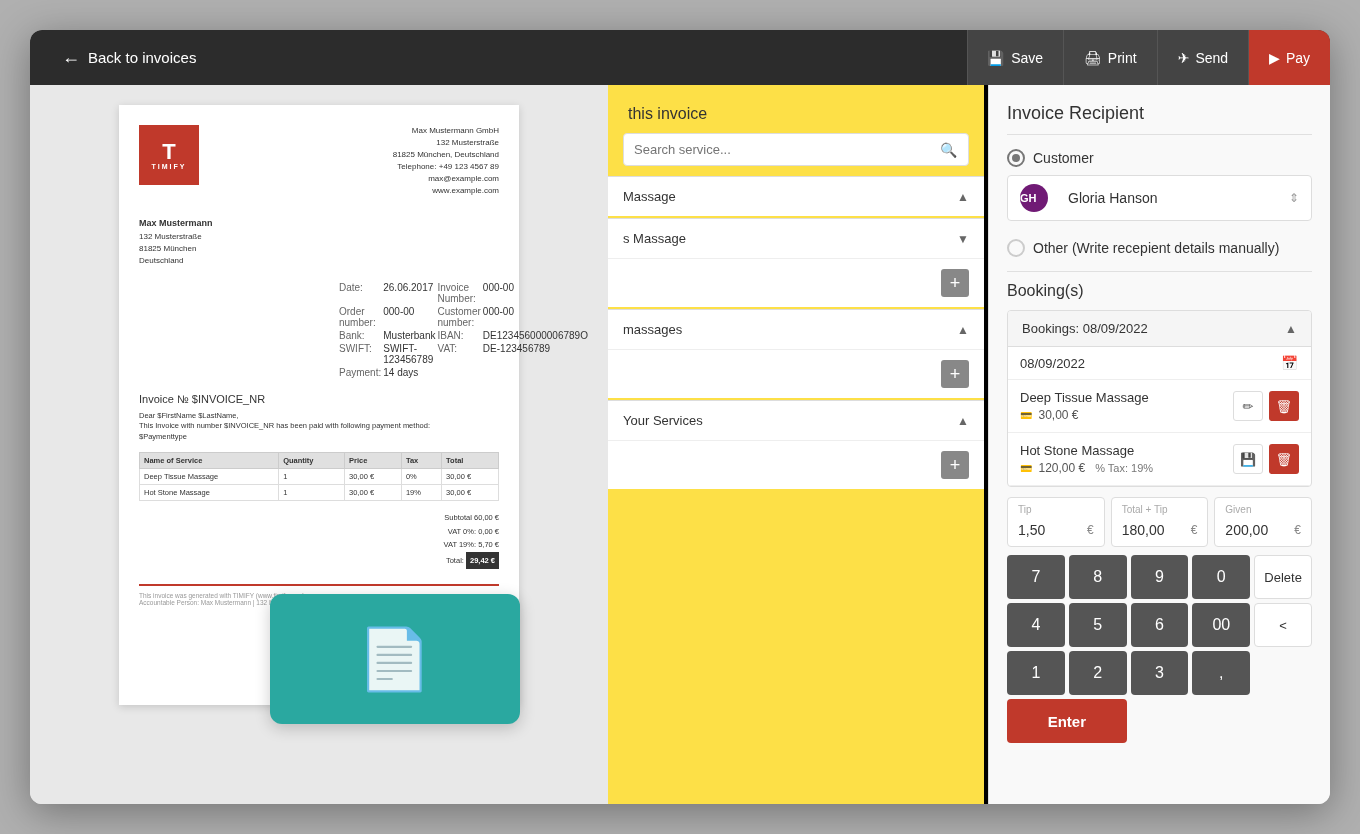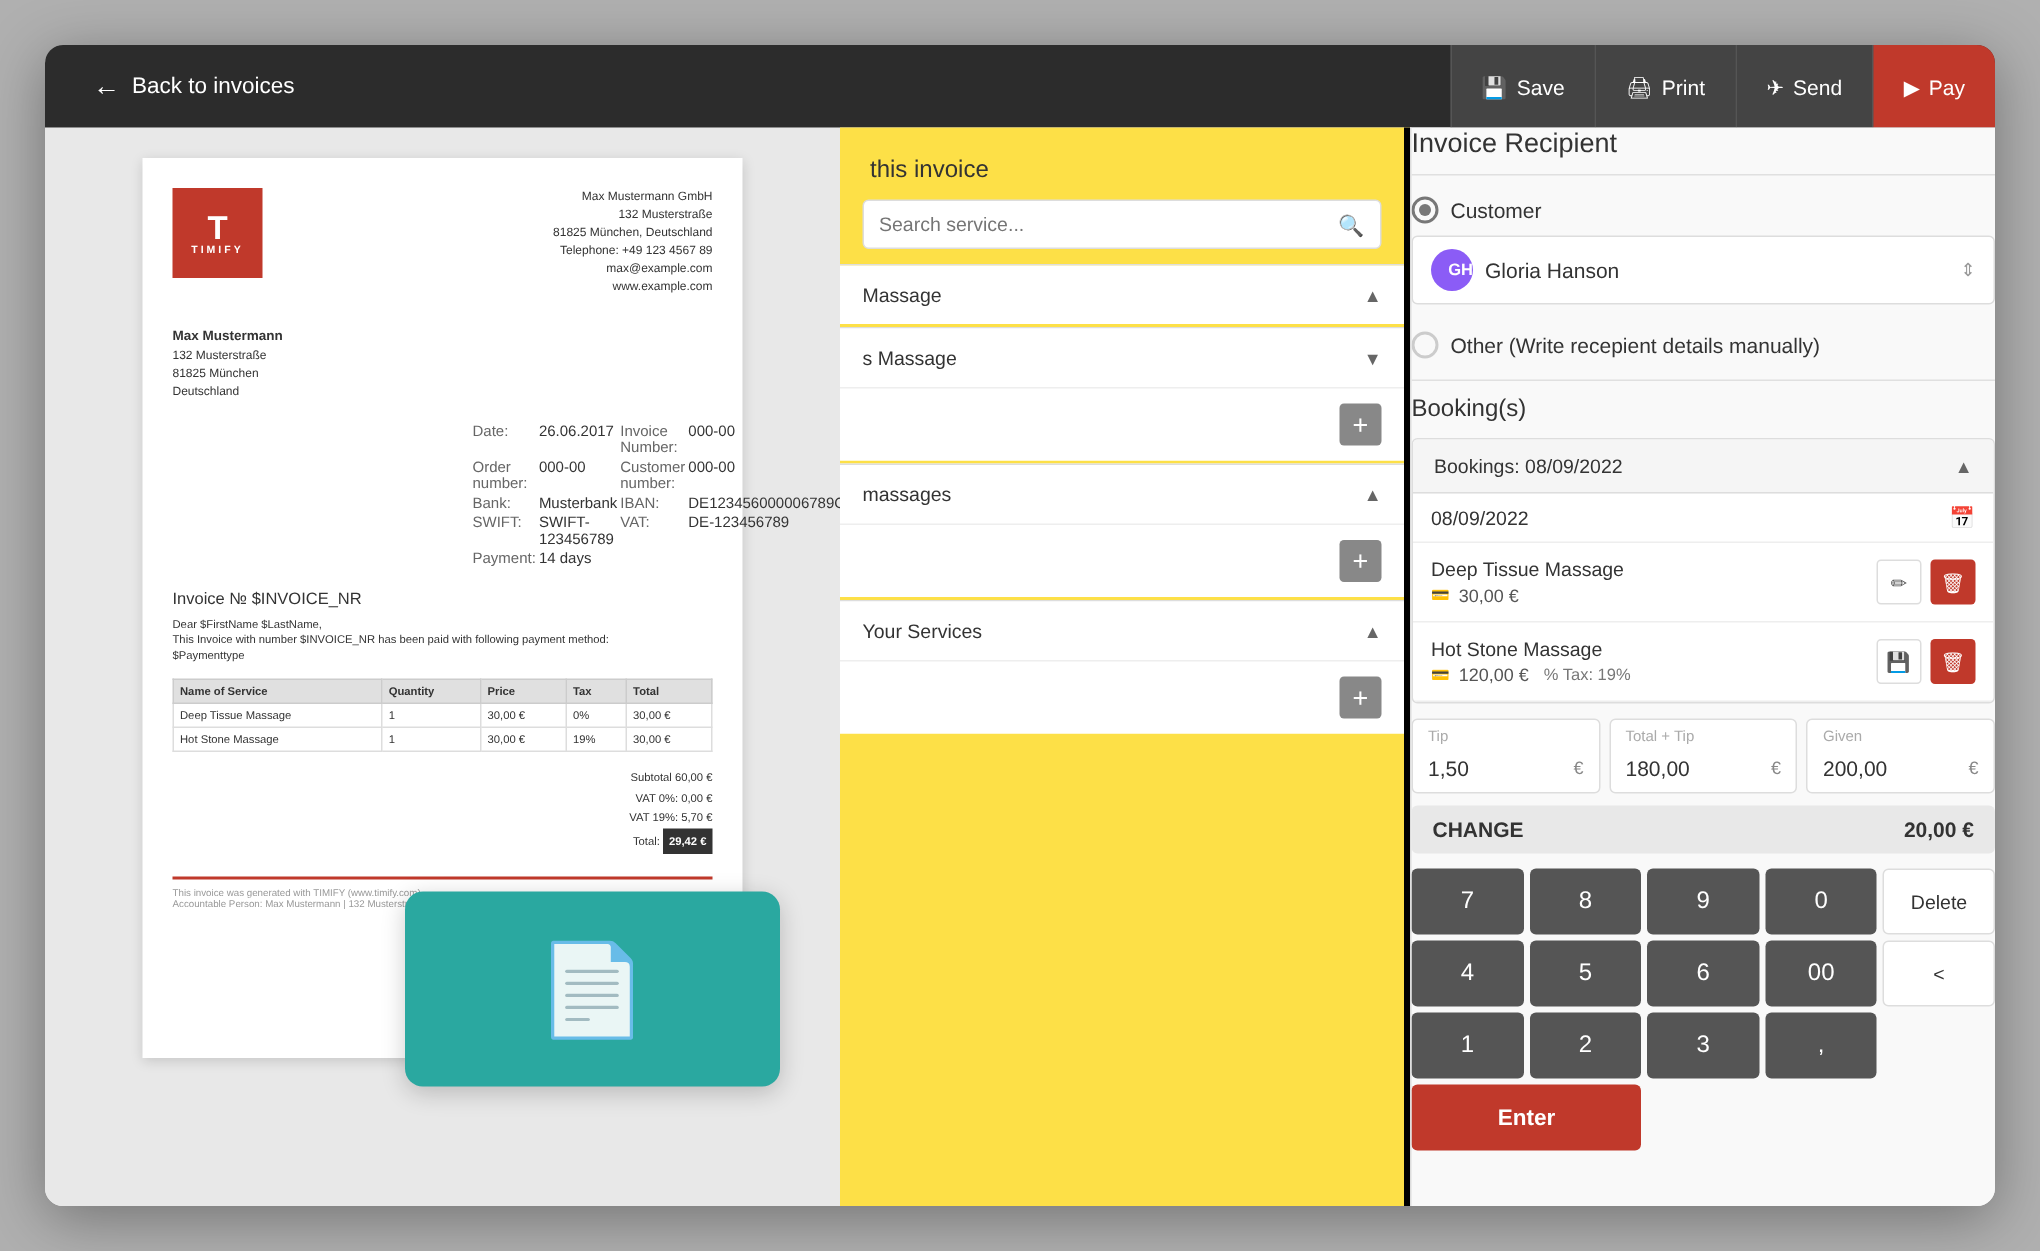--- a/index.html
+++ b/index.html
@@ -302,25 +302,25 @@
       justify-content: center;
     }
 
     .chevron-up, .chevron-down {
       font-size: 12px;
       color: #666;
     }
 
     
     .right-panel {
-      width: 390px;
+      width: 342px;
       background: #f9f9f9;
       border-left: 1px solid #ddd;
       overflow-y: auto;
-      padding: 0;
+      padding: 18px;
     }
 
     .section-title {
       font-size: 18px;
       font-weight: 400;
       color: #333;
       margin-bottom: 14px;
       padding-bottom: 10px;
       border-bottom: 1px solid #e0e0e0;
     }
@@ -376,28 +376,28 @@
       padding: 8px 12px;
       margin-bottom: 10px;
       cursor: pointer;
       justify-content: space-between;
     }
 
     .customer-avatar {
       width: 28px;
       height: 28px;
       border-radius: 50%;
-      background: #8b5cf6;
+      background: #701a75;
       color: #fff;
       display: flex;
       align-items: center;
-      justify-content: flex-end;
+      justify-content: flex-start;
       font-size: 11px;
       font-weight: bold;
-      margin-right: 8px;
+      margin-right: 20px;
       flex-shrink: 0;
     }
 
     .customer-name {
       font-size: 14px;
       color: #333;
       flex: 1;
     }
 
     .select-arrow {
@@ -961,24 +961,20 @@
 
           <div class="field-group">
             <span class="field-group-label">Given</span>
             <div class="field-group-value">
               <span>200,00</span>
               <span class="currency-label">€</span>
             </div>
           </div>
         </div>
 
-        <div class="change-row">
-          <span class="change-label">CHANGE</span>
-          <span class="change-amount">20,00 €</span>
-        </div>
 
         <div class="numpad">
           <button class="num-btn">7</button>
           <button class="num-btn">8</button>
           <button class="num-btn">9</button>
           <button class="num-btn">0</button>
           <button class="num-btn delete-key">Delete</button>
 
           <button class="num-btn">4</button>
           <button class="num-btn">5</button>

